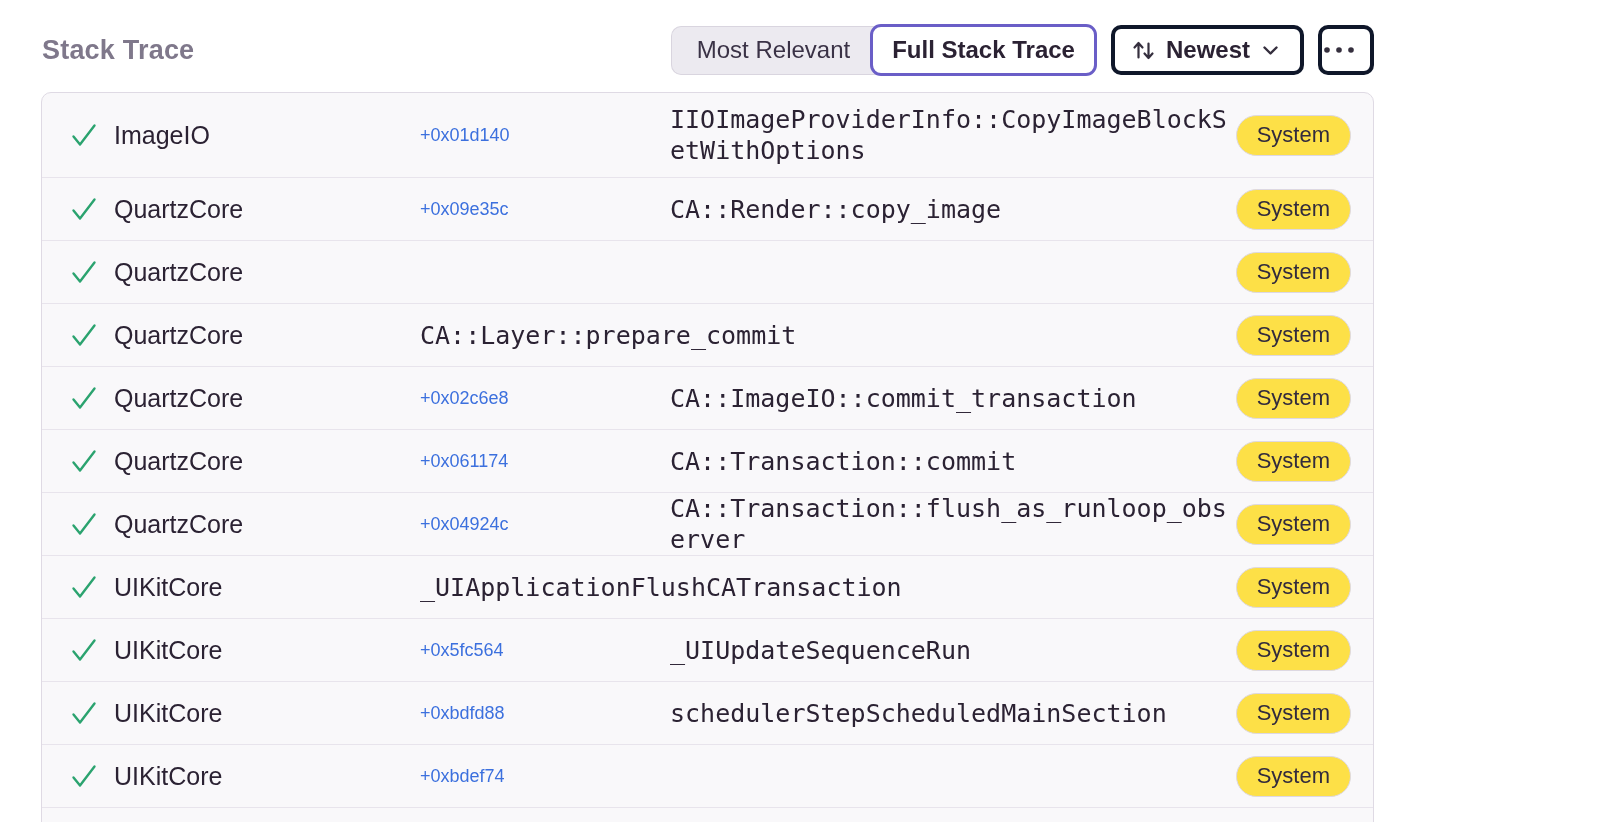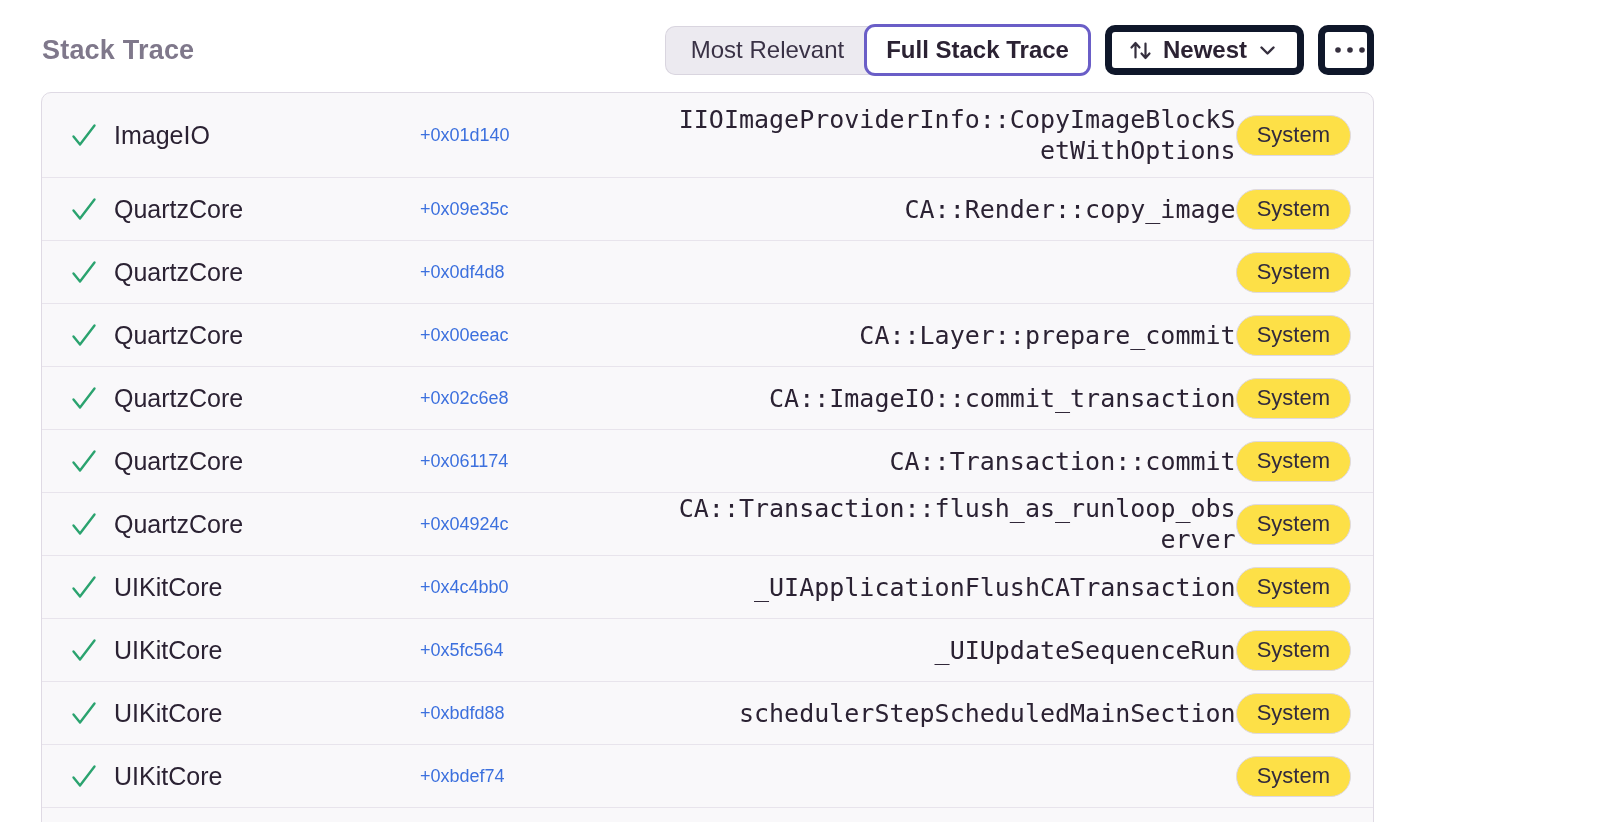--- a/index.html
+++ b/index.html
@@ -55,23 +55,23 @@
     padding: 0 19px;
     font-weight: 700;
     color: #2B2233;
     margin-left: -6px;
     z-index: 2;
     height: 52px;
   }
   .btn {
     height: 50px;
     background: #ffffff;
-    border: 7px solid #0f172a;
+    border: 4px solid #0f172a;
     border-radius: 10px;
-    display: flex; align-items: center; justify-content: flex-end;
+    display: flex; align-items: center; justify-content: flex-start;
     font-size: 24px; font-weight: 700; color: #2B2233;
     cursor: pointer;
     white-space: nowrap;
   }
   .btn-sort { padding: 0 18px 0 15px; gap: 9px; }
   .btn-more { width: 56px; }
   .icon { display: inline-flex; align-items: center; justify-content: center; }
 
   
   .trace-table {
@@ -107,21 +107,20 @@
     cursor: pointer;
   }
   .func {
     font-family: "DejaVu Sans Mono", "Liberation Mono", monospace;
     font-size: 25px;
     line-height: 31px;
     color: #2B2233;
     max-width: 685px;
     word-break: break-all;
     flex: 1 1 auto;
-    text-align: right;
   }
   .badge {
     margin-left: auto;
     background: #fde047;
     border: 1.5px solid #DDD8E2;
     border-radius: 24px;
     padding: 6px 20px 7px 20px;
     font-size: 22px;
     color: #322B3D;
     white-space: nowrap;
@@ -192,31 +191,29 @@
     <span class="func">CA::Render::copy_image</span>
     <span class="badge">System</span>
   </div>
       <div class="row">
     <span class="check icon">
       <svg width="30" height="30" viewBox="0 0 30 30" fill="none">
         <path d="M4.5 16.5 L11 24.5 L25.5 5.5" stroke="#2BA36F" stroke-width="2.4" stroke-linecap="round" stroke-linejoin="round"></path>
       </svg>
     </span>
     <span class="module">QuartzCore</span>
-    <a class="address">+0x0df4d8</a>
-    <span class="badge">System</span>
-  </div>
-      <div class="row">
-    <span class="check icon">
-      <svg width="30" height="30" viewBox="0 0 30 30" fill="none">
-        <path d="M4.5 16.5 L11 24.5 L25.5 5.5" stroke="#2BA36F" stroke-width="2.4" stroke-linecap="round" stroke-linejoin="round"></path>
-      </svg>
-    </span>
-    <span class="module">QuartzCore</span>
-    <a class="address">+0x00eeac</a>
+    <span class="badge">System</span>
+  </div>
+      <div class="row">
+    <span class="check icon">
+      <svg width="30" height="30" viewBox="0 0 30 30" fill="none">
+        <path d="M4.5 16.5 L11 24.5 L25.5 5.5" stroke="#2BA36F" stroke-width="2.4" stroke-linecap="round" stroke-linejoin="round"></path>
+      </svg>
+    </span>
+    <span class="module">QuartzCore</span>
     <span class="func">CA::Layer::prepare_commit</span>
     <span class="badge">System</span>
   </div>
       <div class="row">
     <span class="check icon">
       <svg width="30" height="30" viewBox="0 0 30 30" fill="none">
         <path d="M4.5 16.5 L11 24.5 L25.5 5.5" stroke="#2BA36F" stroke-width="2.4" stroke-linecap="round" stroke-linejoin="round"></path>
       </svg>
     </span>
     <span class="module">QuartzCore</span>
@@ -246,21 +243,20 @@
     <span class="func">CA::Transaction::flush_as_runloop_observer</span>
     <span class="badge">System</span>
   </div>
       <div class="row">
     <span class="check icon">
       <svg width="30" height="30" viewBox="0 0 30 30" fill="none">
         <path d="M4.5 16.5 L11 24.5 L25.5 5.5" stroke="#2BA36F" stroke-width="2.4" stroke-linecap="round" stroke-linejoin="round"></path>
       </svg>
     </span>
     <span class="module">UIKitCore</span>
-    <a class="address">+0x4c4bb0</a>
     <span class="func">_UIApplicationFlushCATransaction</span>
     <span class="badge">System</span>
   </div>
       <div class="row">
     <span class="check icon">
       <svg width="30" height="30" viewBox="0 0 30 30" fill="none">
         <path d="M4.5 16.5 L11 24.5 L25.5 5.5" stroke="#2BA36F" stroke-width="2.4" stroke-linecap="round" stroke-linejoin="round"></path>
       </svg>
     </span>
     <span class="module">UIKitCore</span>

